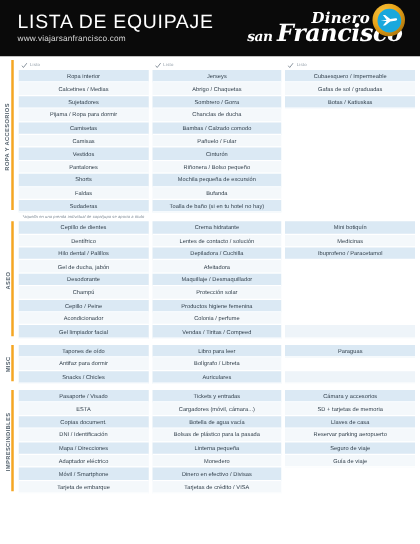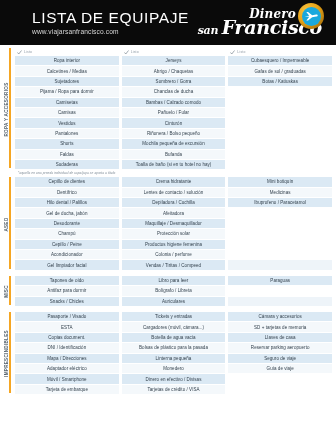--- a/index.html
+++ b/index.html
@@ -13,21 +13,21 @@
   .page{position:relative;width:336px;height:435px;}
 
   
   .header{
     position:relative;
     height:45px;
     background:#0a0a0a;
     display:flex;align-items:center;justify-content:space-between;
     padding:0 10px 0 14px;box-sizing:border-box;
   }
-  .hd-left{display:flex;flex-direction:column;justify-content:center;margin-left:18px;}
+  .hd-left{display:flex;flex-direction:column;justify-content:center;}
   .hd-title{
     color:#ffffff;font-size:15.5px;letter-spacing:.6px;
     font-weight:400;line-height:1.05;
   }
   .hd-url{
     color:#d8d8d8;font-size:6.6px;letter-spacing:.15px;margin-top:2.5px;
   }
   .hd-right{position:relative;display:flex;align-items:center;height:45px;padding-right:4px;}
   .brand{position:relative;text-align:right;line-height:1;}
   .brand-1{

